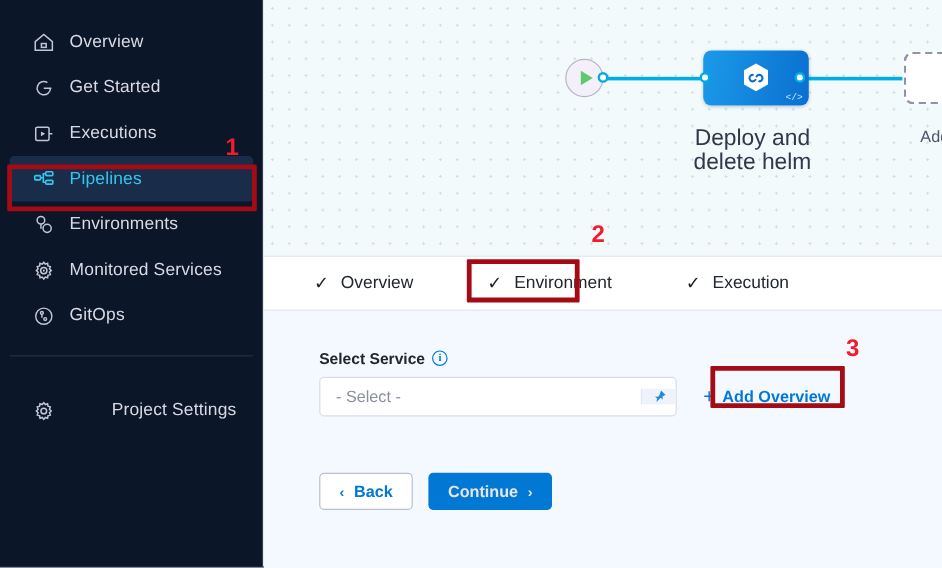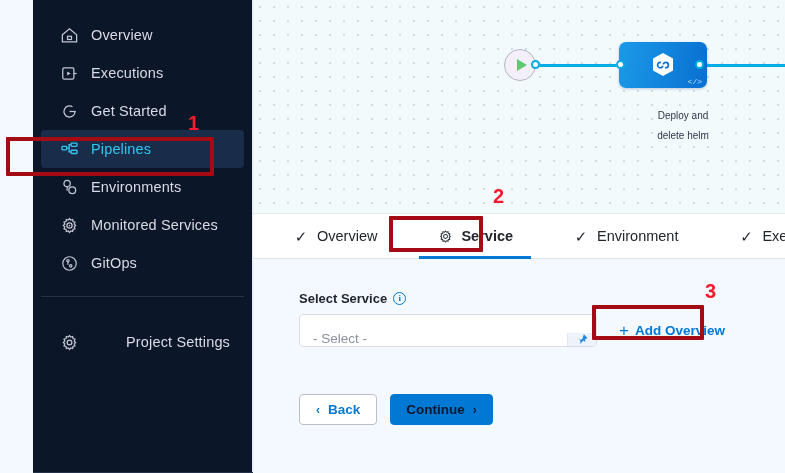--- a/index.html
+++ b/index.html
@@ -2,21 +2,21 @@
 <html><head>
 <meta charset="utf-8">
 <style>
   * { box-sizing: border-box; margin: 0; padding: 0; }
   html, body {
     width: 785px; height: 473px;
     font-family: "Liberation Sans", sans-serif;
     overflow: hidden;
     background: #f4f9ff;
   }
-  .app { position: relative; width: 785px; height: 473px; display: flex; padding-left: 33px; }
+  .app { position: relative; width: 785px; height: 473px; display: flex; }
 
   
   .sidebar {
     width: 220px; height: 473px;
     background: #0b1628;
     flex: 0 0 220px;
     position: relative;
     padding-top: 16px;
     border-right: 1px solid #e3e8ef;
   }
@@ -99,22 +99,22 @@
     display: flex; align-items: center; justify-content: center;
     box-shadow: 0 1px 3px rgba(10,60,120,.25);
     cursor: pointer;
   }
   .hexwrap { width: 24px; height: 26px; position: relative; }
   .code-badge {
     position: absolute; right: 5px; bottom: 2px;
     font-size: 8px; color: #bfe4f8; font-family: "Liberation Mono", monospace;
   }
   .stage-label {
-    position: absolute; left: 359px; top: 106px; width: 142px;
-    text-align: center; font-size: 10px; color: #30384a; line-height: 20px;
+    position: absolute; left: 336px; top: 106px; width: 142px;
+    text-align: center; font-size: 19px; color: #30384a; line-height: 20px;
   }
 
   .add-stage-box {
     position: absolute; left: 533px; top: 43px;
     width: 91px; height: 44px;
     border: 2px dashed #8e93a6; border-radius: 8px;
     background: #fff;
     display: flex; align-items: center; justify-content: center;
     cursor: pointer;
   }
@@ -160,21 +160,21 @@
   }
   .info-i {
     width: 13px; height: 13px; border-radius: 50%;
     border: 1.3px solid #0278d5; color: #0278d5;
     font-size: 9px; font-weight: bold; line-height: 11px; text-align: center;
     font-family: "Liberation Serif", serif;
   }
   .field-row { display: flex; align-items: center; gap: 18px; }
   .select-wrap {
     width: 298px; height: 33px;
-    display: flex; align-items: flex-end;
+    display: flex; align-items: center;
     border: 1px solid #d9dde5; border-radius: 4px;
     background: #fff; overflow: hidden;
     cursor: pointer;
   }
   .select-value {
     flex: 1 1 auto; display: flex; align-items: center;
     padding-left: 13px; font-size: 13.5px; color: #8a8f9e;
   }
   .pin-btn {
     flex: 0 0 29px; background: #eef3fb;
@@ -189,21 +189,21 @@
   }
   .add-service .pl { font-size: 17px; line-height: 1; font-weight: 500; }
 
   .btn-row { display: flex; gap: 13px; margin-top: 47px; }
   .btn {
     height: 31px; border-radius: 4px; font-size: 13.5px; font-weight: bold;
     display: flex; align-items: center; gap: 8px;
     padding: 0 16px; cursor: pointer;
   }
   .btn-back { background: #fff; border: 1px solid #b9c0cc; color: #0278d5; }
-  .btn-continue { background: #0278d5; border: 1px solid #0278d5; color: #0f172a; padding: 0 15px; }
+  .btn-continue { background: #0278d5; border: 1px solid #0278d5; color: #e5e5e5; padding: 0 15px; }
   .chev { font-size: 12px; }
 
   
   .anno-box {
     position: absolute; border: 4px solid #a50b15;
     pointer-events: none; z-index: 40; border-radius: 1px;
   }
   .anno-num {
     position: absolute; color: #f51a2e; z-index: 41;
     font-size: 20px; font-weight: bold; pointer-events: none;
@@ -234,36 +234,36 @@
           <path d="M3 11 L12 3.5 L21 11 V20 H3 Z"></path>
             <rect x="9.5" y="13" width="5" height="4"></rect>
         </svg>
       </span>
       <span class="nav-label">Overview</span>
     </div>
 
     <div class="nav-item">
       <span class="ico">
         <svg width="19" height="19" viewBox="0 0 24 24" fill="none" stroke="#c2c6d4" stroke-width="1.6">
+          <path d="M19 12a7 7 0 1 1-3.2-5.9"></path>
+            <path d="M12 12 H20"></path>
+        </svg>
+      </span>
+      <span class="nav-label">Get Started</span>
+    </div>
+
+    <div class="nav-item">
+      <span class="ico">
+        <svg width="19" height="19" viewBox="0 0 24 24" fill="none" stroke="#c2c6d4" stroke-width="1.6">
           <rect x="3.5" y="5" width="14" height="14" rx="1.5"></rect>
           <path d="M9 9.5 L13.5 12 L9 14.5 Z" fill="#c2c6d4" stroke="none"></path>
           <path d="M17.5 12 H21"></path>
         </svg>
       </span>
       <span class="nav-label">Executions</span>
-    </div>
-
-    <div class="nav-item">
-      <span class="ico">
-        <svg width="19" height="19" viewBox="0 0 24 24" fill="none" stroke="#c2c6d4" stroke-width="1.6">
-          <path d="M19 12a7 7 0 1 1-3.2-5.9"></path>
-            <path d="M12 12 H20"></path>
-        </svg>
-      </span>
-      <span class="nav-label">Get Started</span>
     </div>
 
     <div class="nav-item active">
       <span class="ico">
         <svg width="19" height="19" viewBox="0 0 24 24" fill="none" stroke="#33c6ef" stroke-width="1.7">
           <rect x="2.5" y="8" width="6" height="4.5" rx="1"></rect>
           <rect x="14" y="4" width="7.5" height="4" rx="1"></rect>
           <rect x="14" y="13" width="7.5" height="4" rx="1"></rect>
           <path d="M8.5 10.2 H11.5 V6 H14"></path>
             <path d="M11.5 10.2 V15 H14"></path>
@@ -363,29 +363,20 @@
 
     <div class="tabs">
 
       <div class="tab">
         <span class="tico">
             <span class="check">✓</span>
           </span>
         <span>Overview</span>
       </div>
 
-      <div class="tab active">
-        <span class="tico">
-          <svg width="15" height="15" viewBox="0 0 24 24" fill="none" stroke="#30363f" stroke-width="1.7">
-            <circle cx="12" cy="12" r="3.1"></circle>
-            <path d="M12 3.2 L13.6 5.2 16 4.4 16.4 7 18.9 7.8 18 10.2 19.8 12 18 13.8 18.9 16.2 16.4 17 16 19.6 13.6 18.8 12 20.8 10.4 18.8 8 19.6 7.6 17 5.1 16.2 6 13.8 4.2 12 6 10.2 5.1 7.8 7.6 7 8 4.4 10.4 5.2 Z"></path>
-          </svg>
-        </span>
-        <span>Service</span>
-      </div>
 
       <div class="tab">
         <span class="tico">
             <span class="check">✓</span>
           </span>
         <span>Environment</span>
       </div>
 
       <div class="tab">
         <span class="tico">

